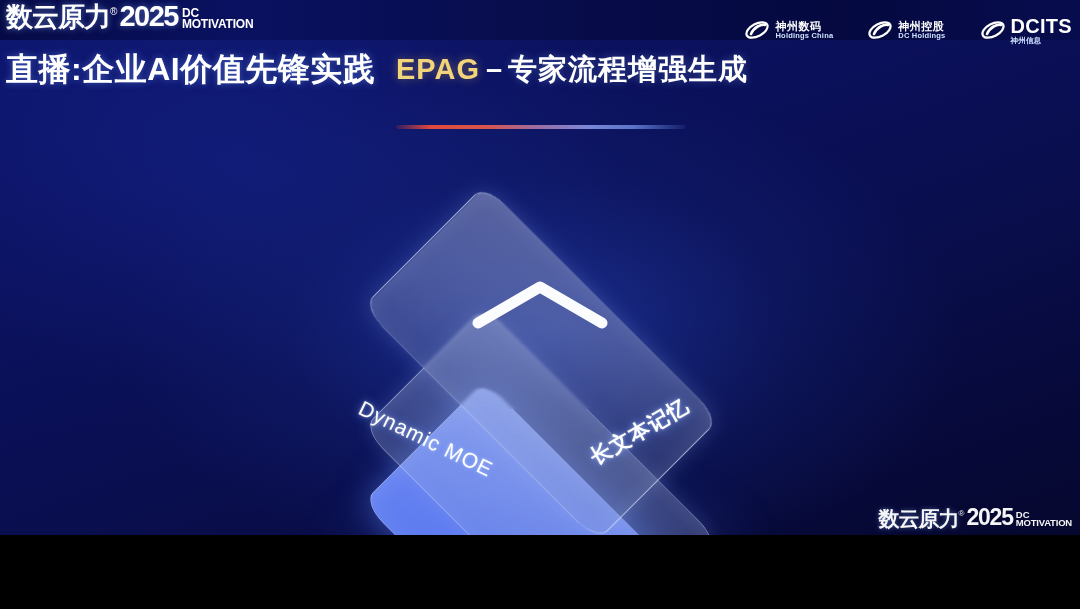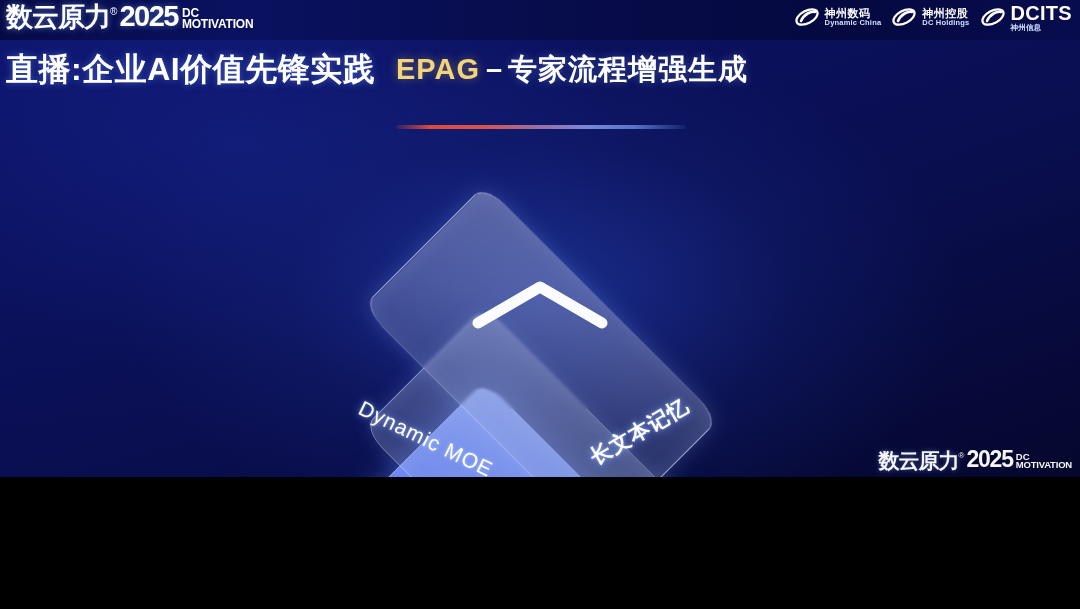--- a/index.html
+++ b/index.html
@@ -6,21 +6,21 @@
     margin: 0; padding: 0;
     background: #000;
   }
   body {
     font-family: "Liberation Sans", "DejaVu Sans", sans-serif;
   }
 
   #stage {
     position: relative;
     width: 1080px;
-    height: 477px;
+    height: 535px;
     overflow: hidden;
     background:
       radial-gradient(ellipse 560px 340px at 50% 62%, rgba(40,70,190,0.55) 0%, rgba(22,40,130,0.28) 45%, rgba(10,16,75,0.0) 75%),
       radial-gradient(ellipse 700px 420px at 22% 30%, rgba(24,42,150,0.45) 0%, rgba(12,20,85,0.12) 55%, rgba(8,12,62,0) 80%),
       linear-gradient(160deg, #0d1570 0%, #0b1160 28%, #0a0f52 55%, #070a3c 82%, #05072e 100%);
   }
 
   
   .header-strip {
     position: absolute;
@@ -91,24 +91,24 @@
     font-weight: 700;
     color: #ffffff;
     letter-spacing: 0.5px;
     text-shadow: 0 0 7px rgba(120,160,255,0.5);
     white-space: nowrap;
   }
 
   
   .partners {
     position: absolute;
-    right: 8px; top: 3px;
+    right: 8px; top: 16px;
     display: flex;
     align-items: center;
-    gap: 10px;
+    gap: 34px;
   }
   .partner {
     display: flex;
     align-items: center;
     gap: 5px;
   }
   .partner-mark {
     width: 26px; height: 24px;
     flex: 0 0 auto;
   }
@@ -396,21 +396,21 @@
 
   <div class="partners">
 
     <div class="partner">
       <svg class="partner-mark" viewBox="0 0 26 24">
         <ellipse cx="13" cy="12" rx="11.5" ry="6.2" transform="rotate(-28 13 12)" fill="none" stroke="#ffffff" stroke-width="2.2"></ellipse>
         <path d="M7 16 C10 9, 17 6, 21 7" fill="none" stroke="#ffffff" stroke-width="2.6" stroke-linecap="round"></path>
       </svg>
       <span class="partner-text">
         <span class="partner-cn">神州数码</span>
-        <span class="partner-en">Dynamic China</span>
+        <span class="partner-en">Holdings China</span>
       </span>
     </div>
 
     <div class="partner">
       <svg class="partner-mark" viewBox="0 0 26 24">
         <ellipse cx="13" cy="12" rx="11.5" ry="6.2" transform="rotate(-28 13 12)" fill="none" stroke="#ffffff" stroke-width="2.2"></ellipse>
         <path d="M7 16 C10 9, 17 6, 21 7" fill="none" stroke="#ffffff" stroke-width="2.6" stroke-linecap="round"></path>
       </svg>
       <span class="partner-text">
         <span class="partner-cn">神州控股</span>

